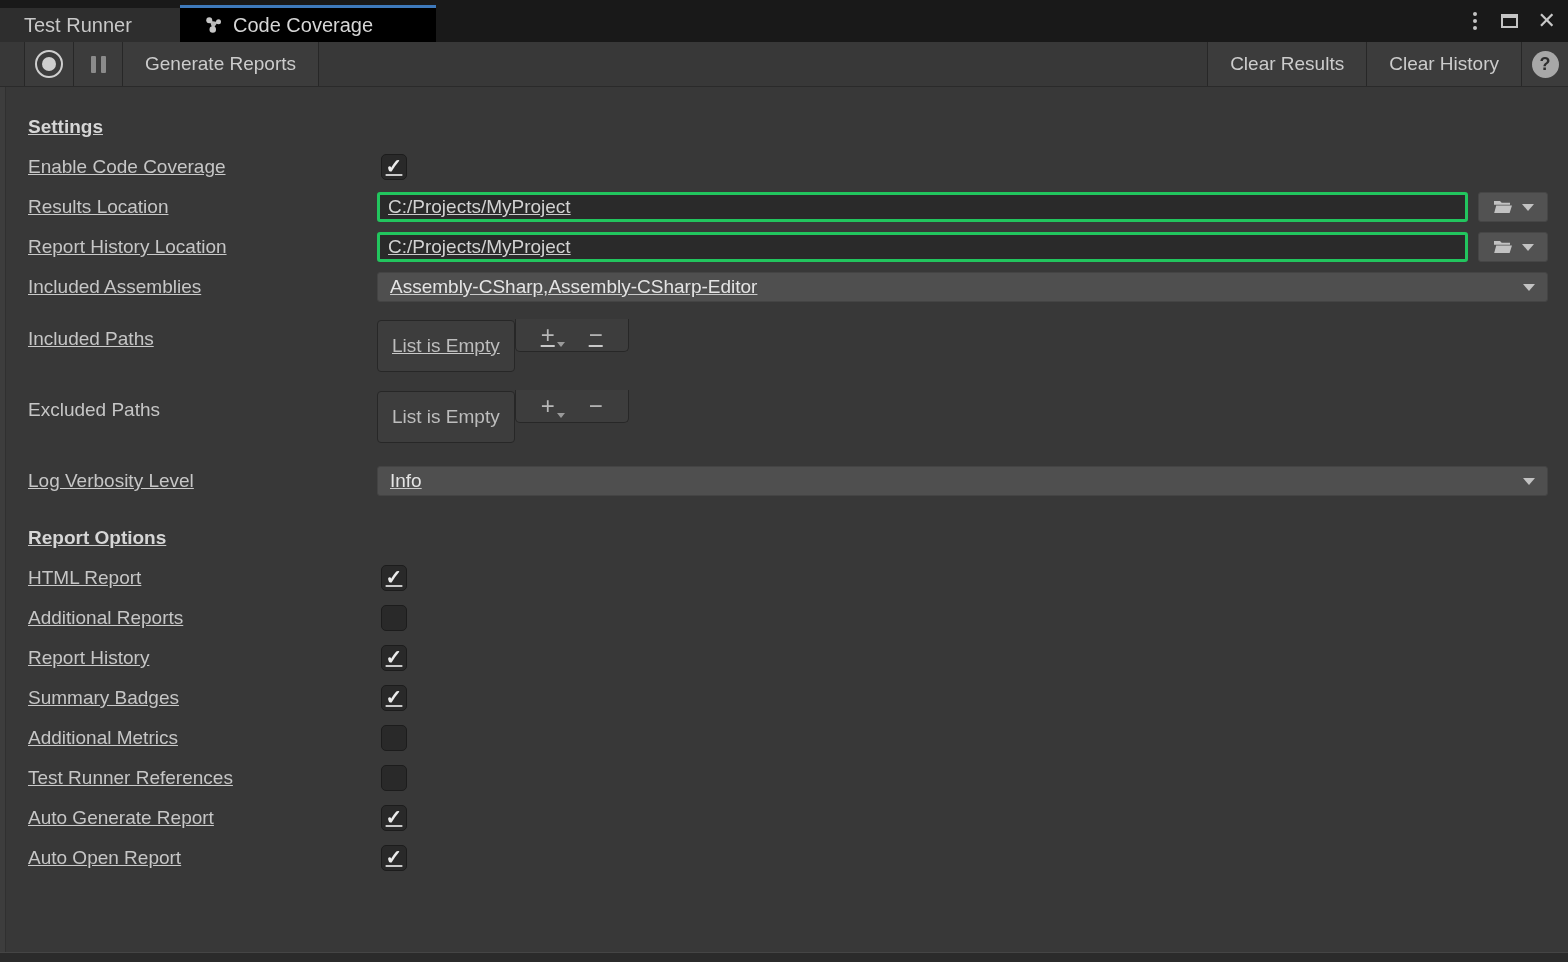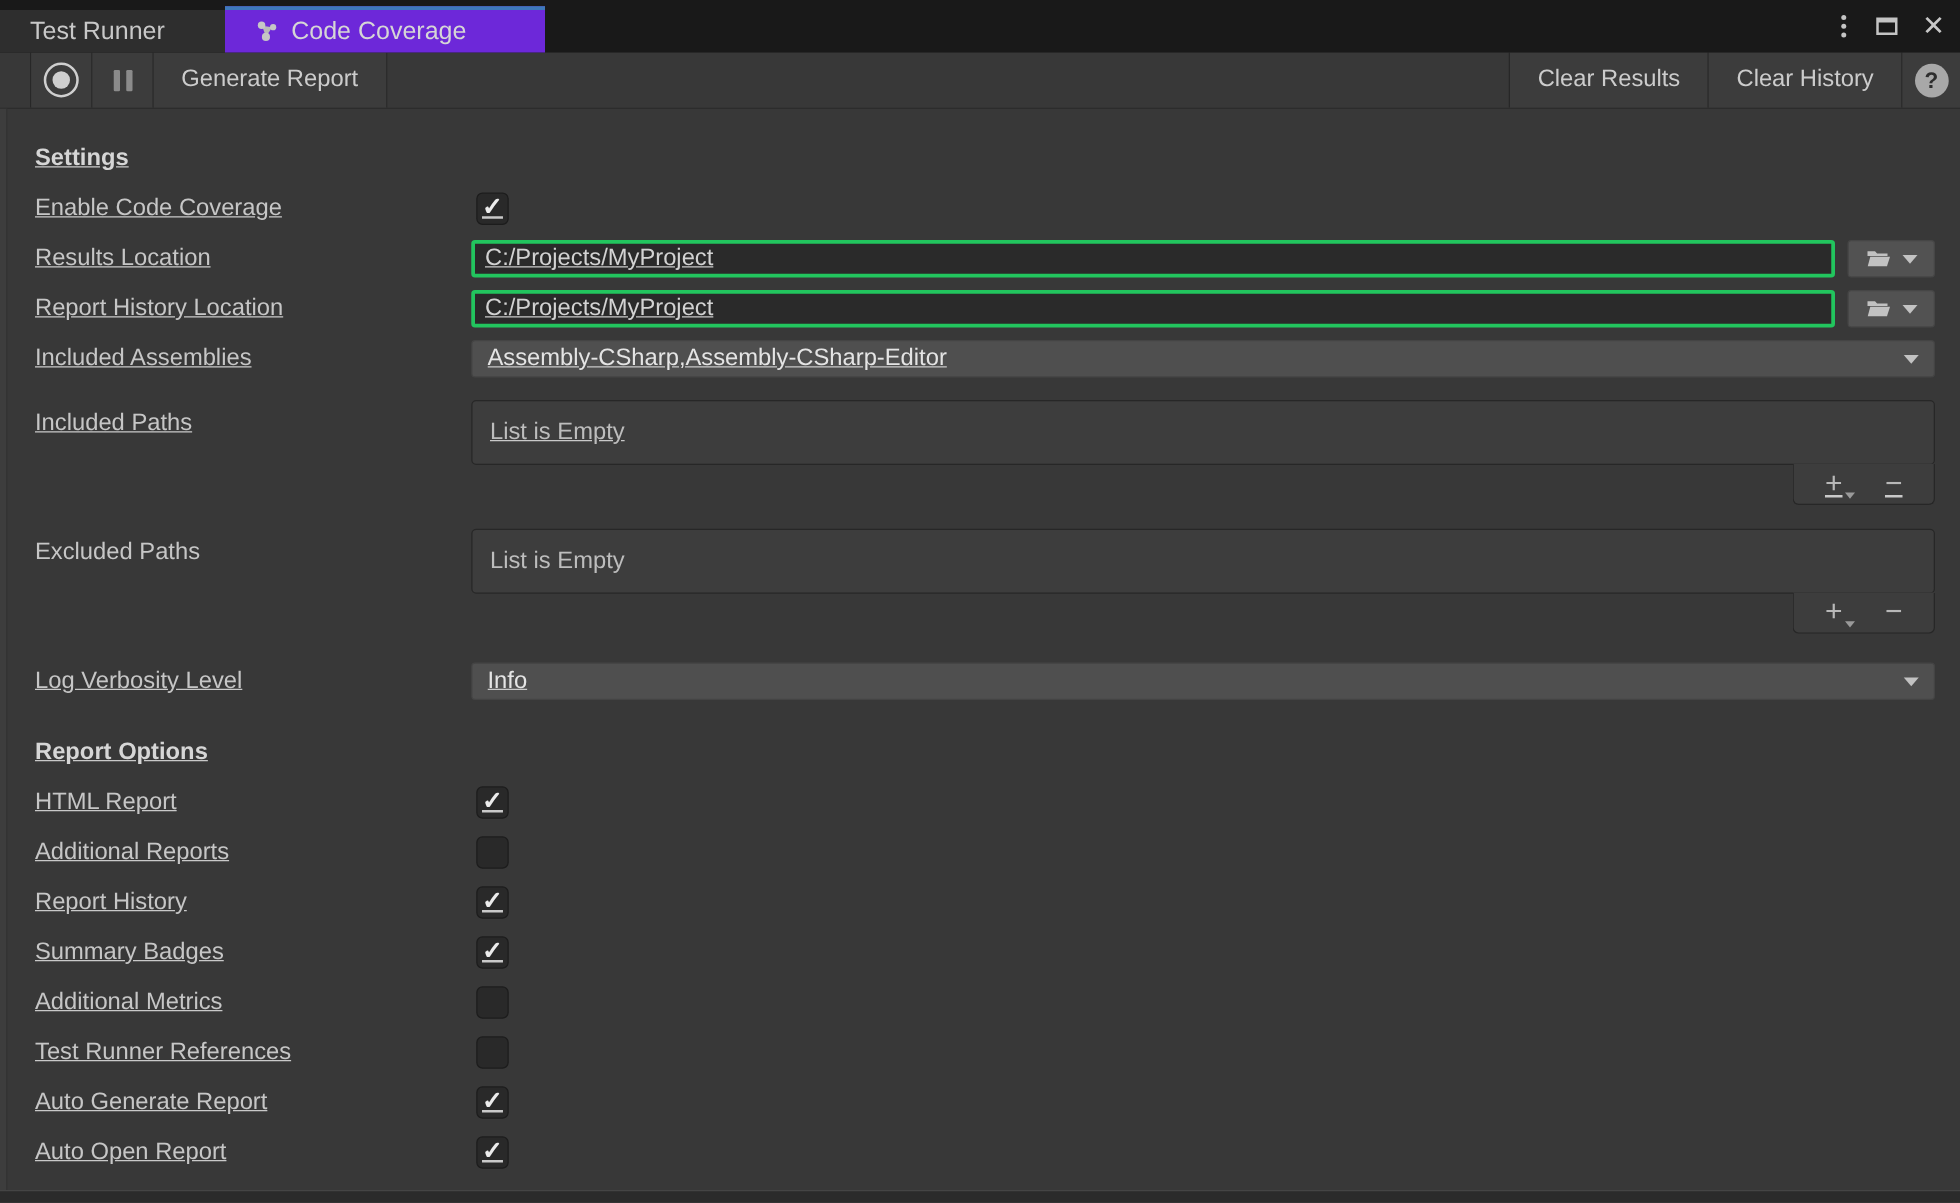--- a/index.html
+++ b/index.html
@@ -17,21 +17,21 @@
     height:42px; background:#191919;
     display:flex; align-items:flex-end; position:relative;
   }
   .tab {
     display:flex; align-items:center; gap:9px;
     font-size:20px; color:#c8c8c8;
     padding:0 24px; cursor:default;
   }
   .tab.inactive { background:#2e2e2e; height:34px; width:180px; }
   .tab.active {
-    background:#6d28d9; height:37px; width:256px;
+    background:#000000; height:37px; width:256px;
     border-top:3px solid #3e79bb; color:#d6d6d6;
   }
   .tab-icon { width:20px; height:20px; flex:none; }
   .win-controls {
     position:absolute; right:12px; top:0; height:42px;
     display:flex; align-items:center; gap:20px; color:#c4c4c4;
   }
   .kebab { display:flex; flex-direction:column; gap:3px; padding:4px; }
   .kebab i { width:4px; height:4px; border-radius:50%; background:#c4c4c4; }
   .maxbox { width:17px; height:14px; border:2px solid #c4c4c4; border-top:4px solid #c4c4c4; }
@@ -94,21 +94,21 @@
   
   .dropdown {
     flex:1; height:30px; background:#4f4f4f; border-radius:3px; border:1px solid #444444;
     display:flex; align-items:center; padding:0 12px; cursor:default; min-width:0;justify-content:flex-end;
   }
   .dropdown .dd-text { flex:1; font-size:19px; color:#e4e4e4; white-space:nowrap; overflow:hidden; }
 
   
   .listrow { display:flex; align-items:flex-start; }
   .listrow .row-label { padding-top:8px; }
-  .list-col { flex:1; display:flex; flex-direction:column; min-width:0;text-align:center; }
+  .list-col { flex:1; display:flex; min-width:0;text-align:center; }
   .listbox {
     height:52px; background:#3d3d3d; border:1px solid #272727; border-radius:4px;
     display:flex; align-items:center; padding:0 14px; cursor:default;
   }
   .listbox .empty-text { font-size:19px; color:#bdbdbd; }
   .list-footer-wrap { display:flex; justify-content:flex-end; }
   .list-footer {
     width:114px; height:33px; margin-top:-1px;
     background:#3d3d3d; border:1px solid #272727; border-top:none;
     border-radius:0 0 5px 5px;
@@ -157,21 +157,21 @@
         <i></i>
       </div>
   </div>
   <div class="tb-cell tb-iconbtn">
     <div class="pause-icon">
         <i></i>
         <i></i>
       </div>
   </div>
   <div class="tb-cell tb-btn">
-    <span>Generate Report</span>
+    <span>Generate Reports</span>
   </div>
   <div class="tb-fill"></div>
   <div class="tb-cell tb-btn">
     <span>Clear Results</span>
   </div>
   <div class="tb-cell tb-btn">
     <span>Clear History</span>
   </div>
   <div class="tb-cell help-btn">
     <div class="help-circle">?</div>

